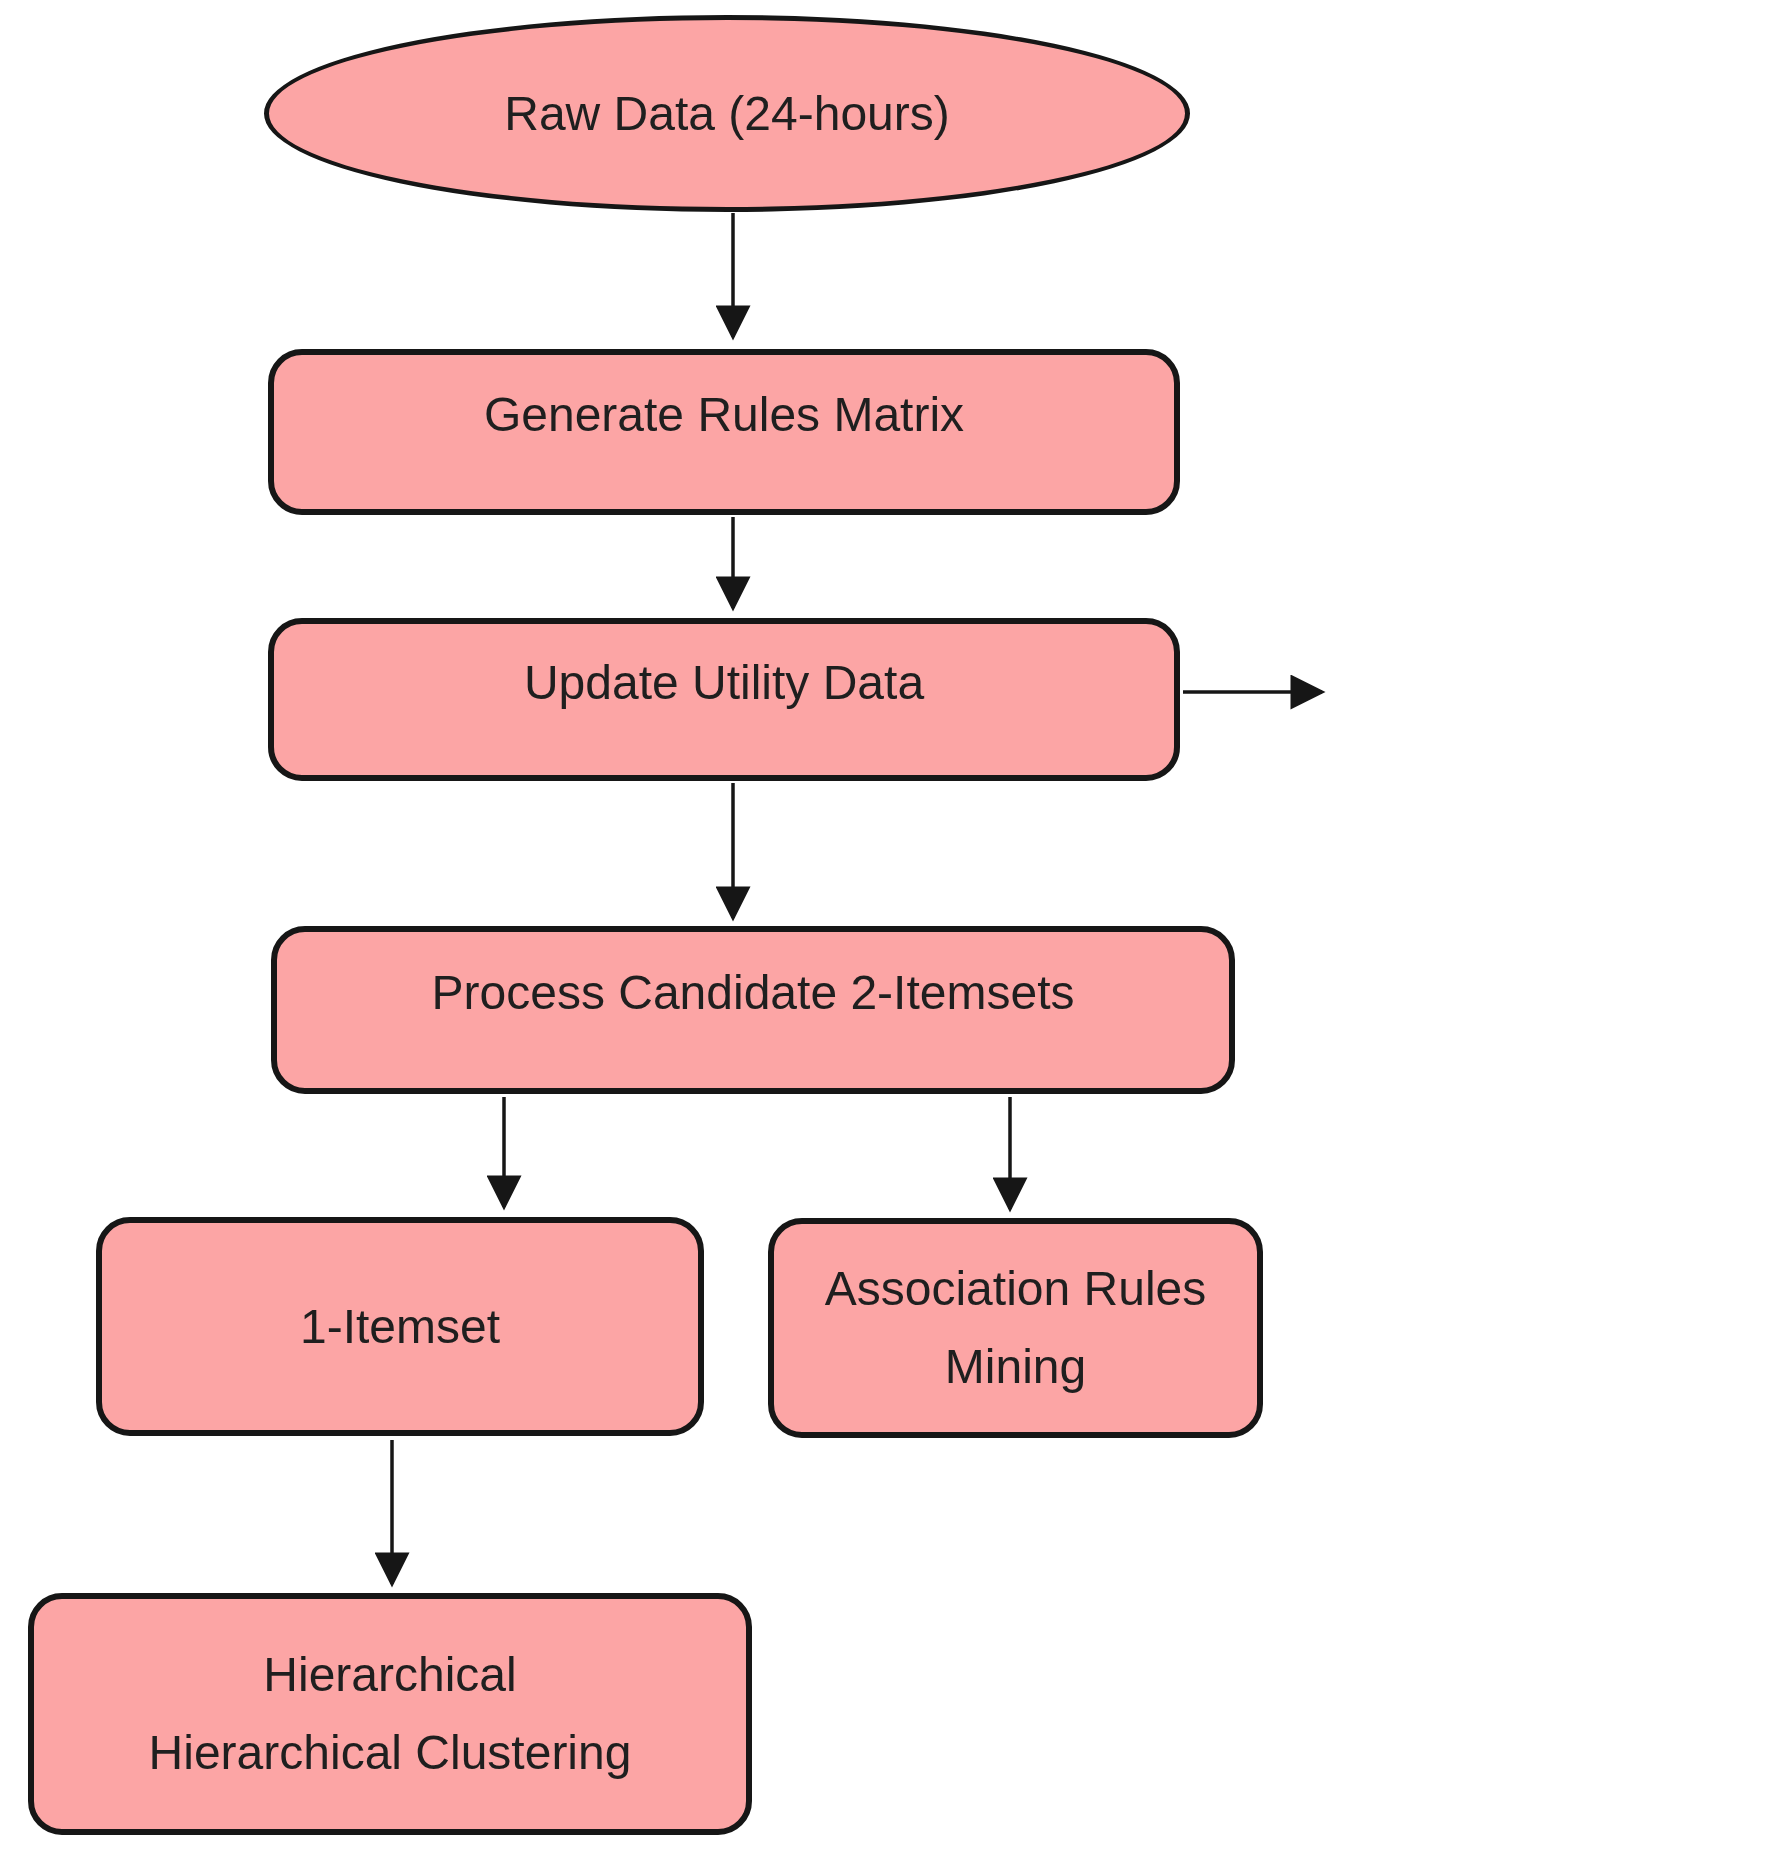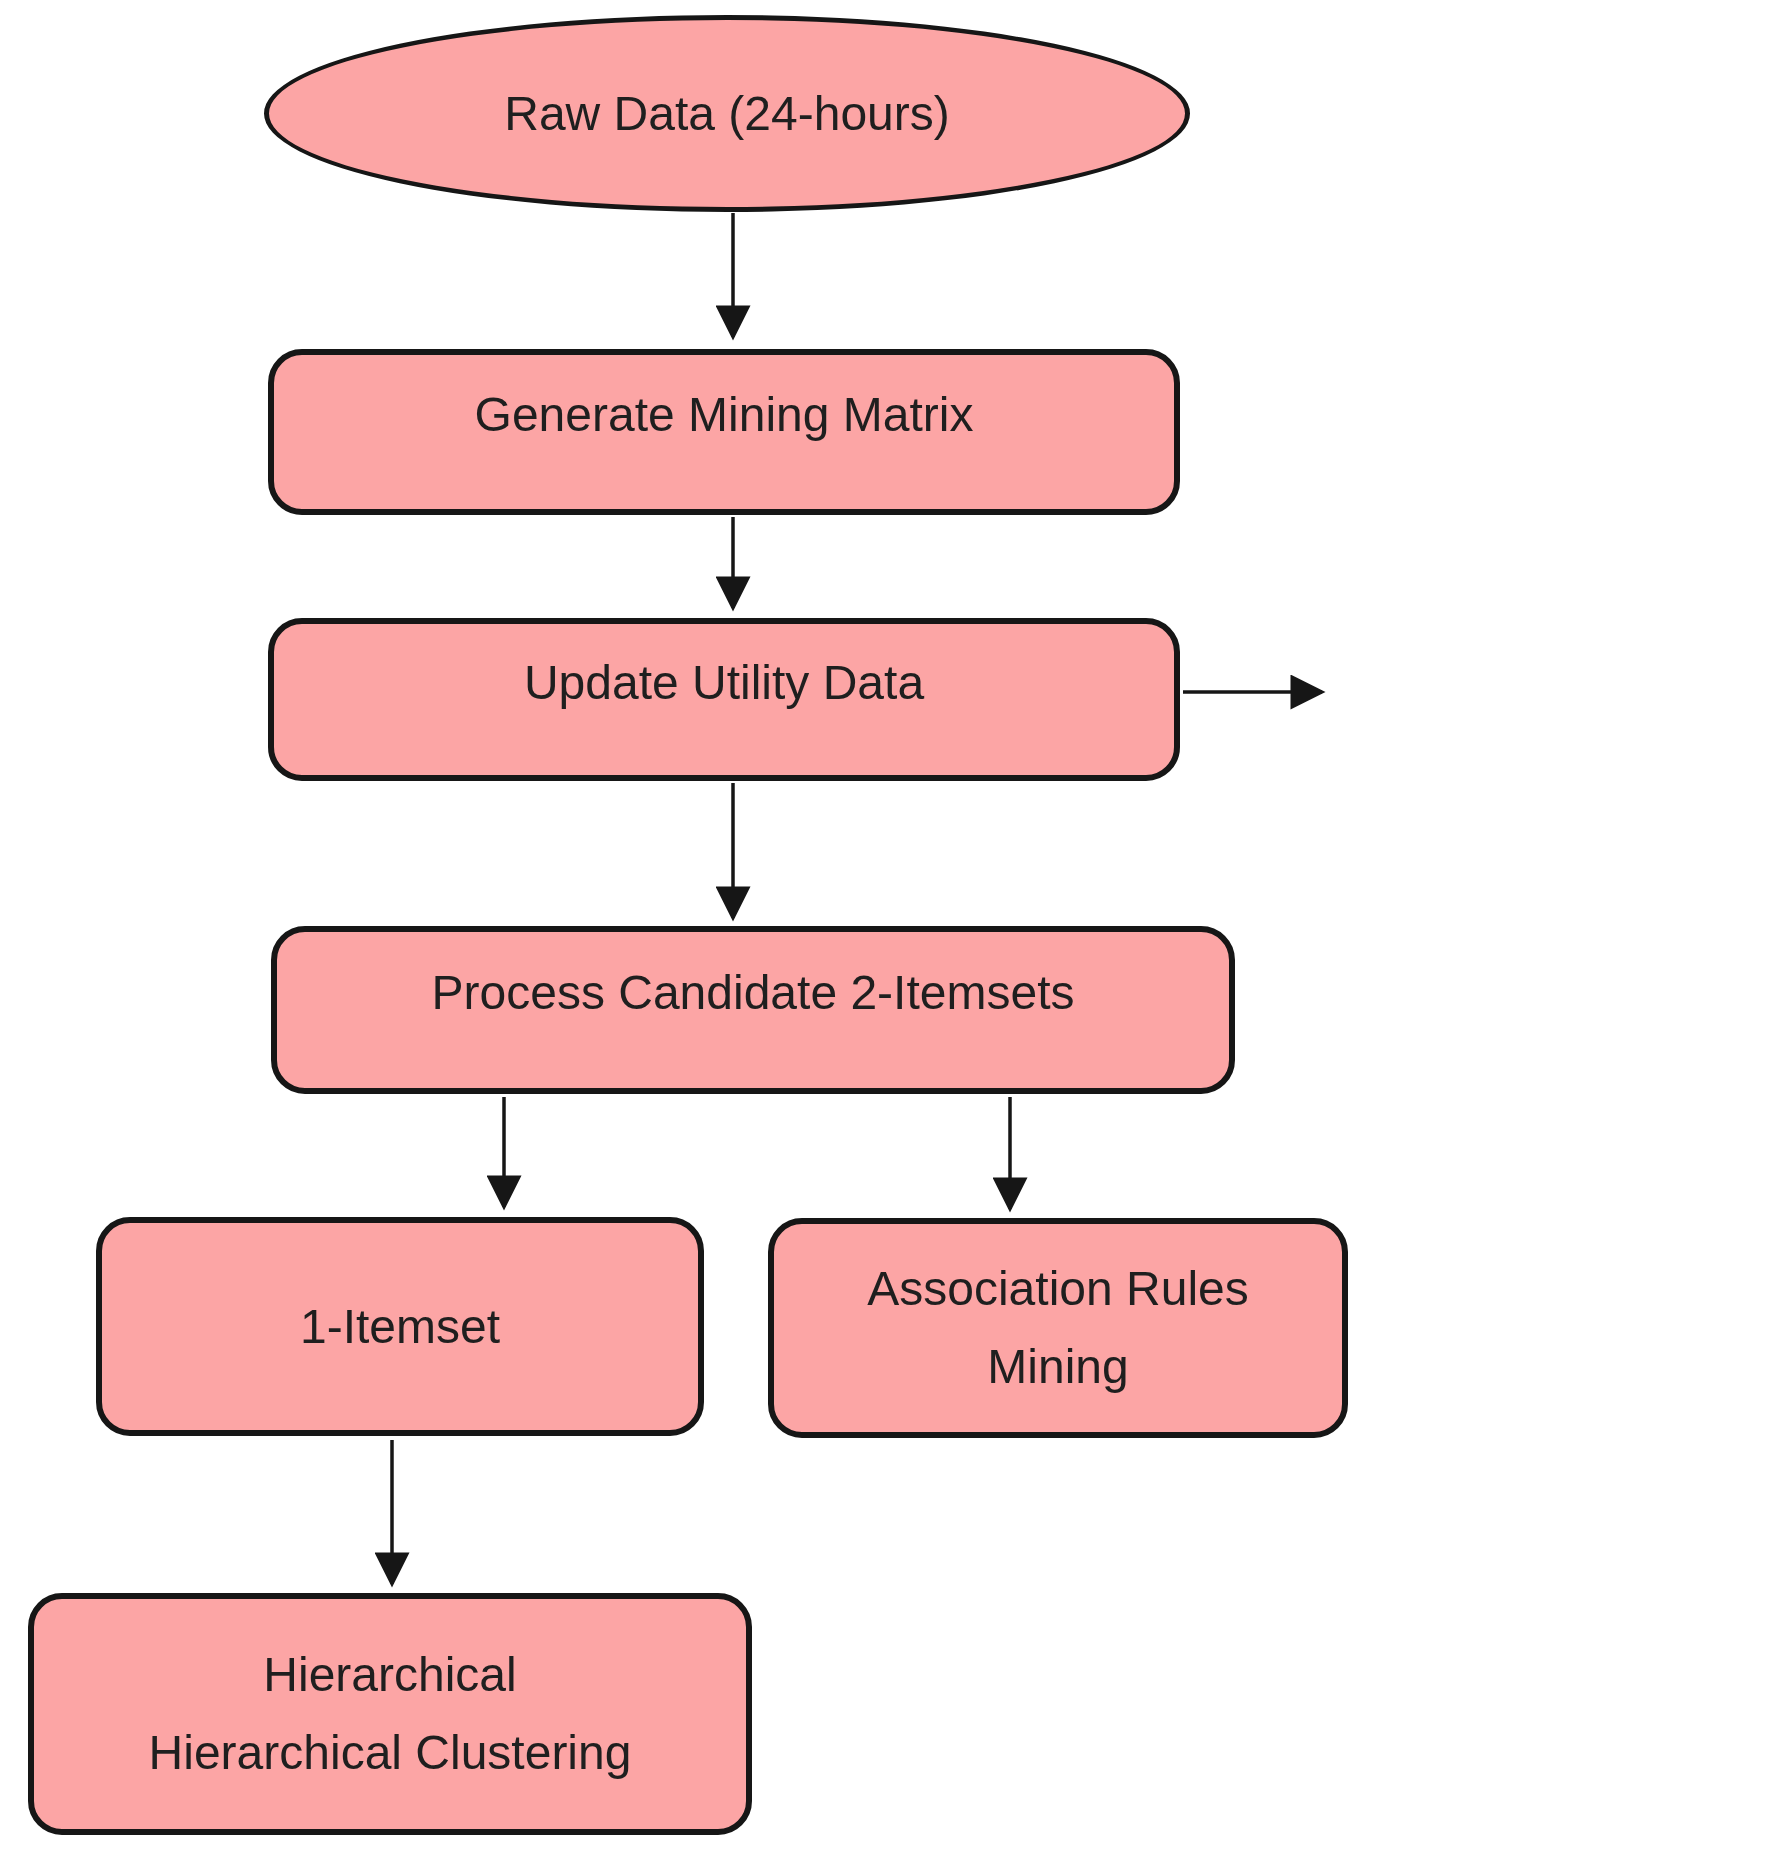--- a/index.html
+++ b/index.html
@@ -80,39 +80,39 @@
     <line x1="504" y1="1097" x2="504" y2="1207" stroke="#161616" stroke-width="3.5" marker-end="url(#arrowhead)"></line>
     <line x1="1010" y1="1097" x2="1010" y2="1209" stroke="#161616" stroke-width="3.5" marker-end="url(#arrowhead)"></line>
     <line x1="392" y1="1440" x2="392" y2="1584" stroke="#161616" stroke-width="3.5" marker-end="url(#arrowhead)"></line>
   </svg>
 
   <div class="node terminator" style="left:264px; top:15px; width:926px; height:197px;">
     <span>Raw Data (24-hours)</span>
   </div>
 
   <div class="node process label-high" style="left:268px; top:349px; width:912px; height:166px;">
-    <span>Generate Mining Matrix</span>
+    <span>Generate Rules Matrix</span>
   </div>
 
   <div class="node process label-high" style="left:268px; top:618px; width:912px; height:163px;">
     <span>Update Utility Data</span>
   </div>
 
 
   <div class="node process label-high" style="left:271px; top:926px; width:964px; height:168px;">
     <span>Process Candidate 2-Itemsets</span>
   </div>
 
   <div class="node process multiline" style="left:96px; top:1217px; width:608px; height:219px;">
     <div>
       <span>1-Itemset</span>
     </div>
   </div>
 
-  <div class="node process multiline" style="left:768px; top:1218px; width:580px; height:220px;">
+  <div class="node process multiline" style="left:768px; top:1218px; width:495px; height:220px;">
     <div>
       <span>Association Rules</span>
       <span>Mining</span>
     </div>
   </div>
 
   <div class="node process multiline" style="left:28px; top:1593px; width:724px; height:242px;">
     <div>
       <span>Hierarchical</span>
       <span>Hierarchical Clustering</span>

